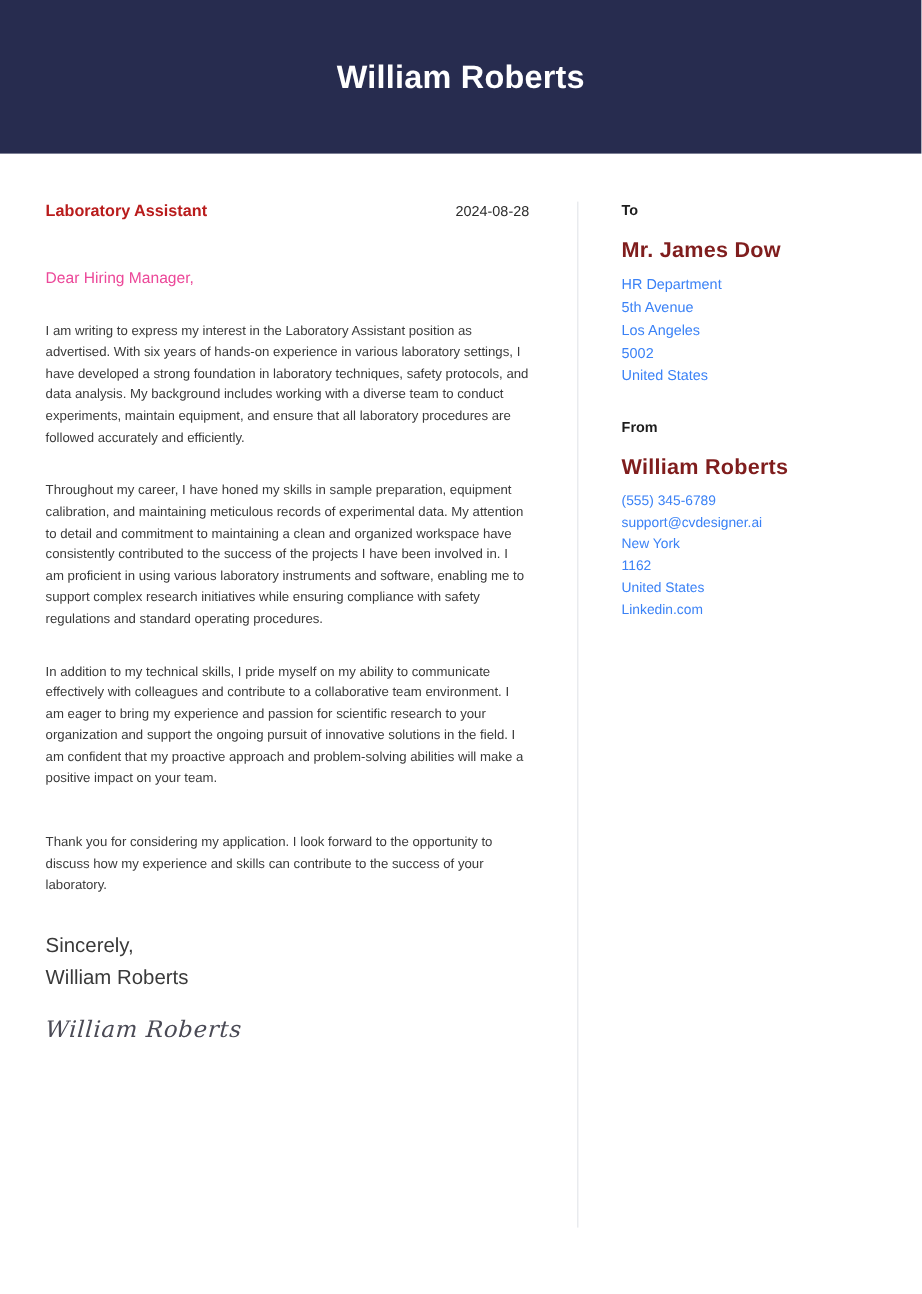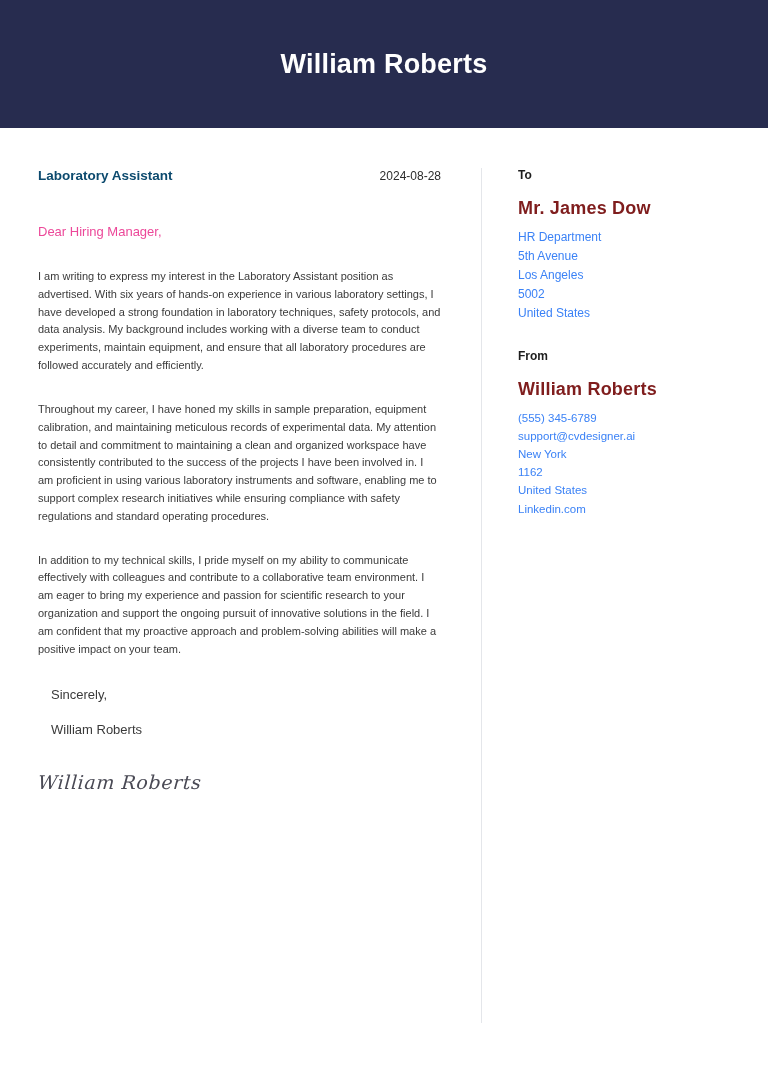--- a/index.html
+++ b/index.html
@@ -66,21 +66,21 @@
   
   .title-row {
     display: flex;
     justify-content: space-between;
     align-items: baseline;
     margin-bottom: 38px;
   }
   .job-title {
     font-size: 13.5px;
     font-weight: bold;
-    color: #0c4a6e;
+    color: #b91c1c;
   }
   .letter-date {
     font-size: 12px;
     color: #2c2c2c;
   }
 
   
   .salutation {
     font-size: 13px;
     line-height: 1.62;
@@ -91,24 +91,24 @@
     font-size: 11px;
     line-height: 1.62;
     color: #3a3a3a;
     margin: 0 0 26px 0;
     text-align: left;
   }
   .letter-para.closing-para {
     margin-top: 36px;
   }
   .signoff {
-    font-size: 13px;
+    font-size: 17px;
     line-height: 1.62;
     color: #3a3a3a;
-    margin: 13px;
+    margin: 0;
   }
   .signature-script {
     font-family: "DejaVu Serif", serif;
     font-style: italic;
     font-size: 19px;
     color: #4a4a55;
     margin-top: 18px;
     letter-spacing: 0.6px;
     transform: skewX(-4deg);
     transform-origin: left center;
@@ -156,20 +156,21 @@
       <div class="job-title">Laboratory Assistant</div>
       <div class="letter-date">2024-08-28</div>
     </div>
 
     <p class="salutation">Dear Hiring Manager,</p>
 
     <p class="letter-para">I am writing to express my interest in the Laboratory Assistant position as advertised. With six years of hands-on experience in various laboratory settings, I have developed a strong foundation in laboratory techniques, safety protocols, and data analysis. My background includes working with a diverse team to conduct experiments, maintain equipment, and ensure that all laboratory procedures are followed accurately and efficiently.</p>
     <p class="letter-para">Throughout my career, I have honed my skills in sample preparation, equipment calibration, and maintaining meticulous records of experimental data. My attention to detail and commitment to maintaining a clean and organized workspace have consistently contributed to the success of the projects I have been involved in. I am proficient in using various laboratory instruments and software, enabling me to support complex research initiatives while ensuring compliance with safety regulations and standard operating procedures.</p>
     <p class="letter-para">In addition to my technical skills, I pride myself on my ability to communicate effectively with colleagues and contribute to a collaborative team environment. I am eager to bring my experience and passion for scientific research to your organization and support the ongoing pursuit of innovative solutions in the field. I am confident that my proactive approach and problem-solving abilities will make a positive impact on your team.</p>
 
+    <p class="letter-para closing-para">Thank you for considering my application. I look forward to the opportunity to discuss how my experience and skills can contribute to the success of your laboratory.</p>
 
     <div class="signoff">Sincerely,</div>
     <div class="signoff">William Roberts</div>
 
     <div class="signature-script">William Roberts</div>
 
   </div>
 
   <div class="divider"></div>
 

